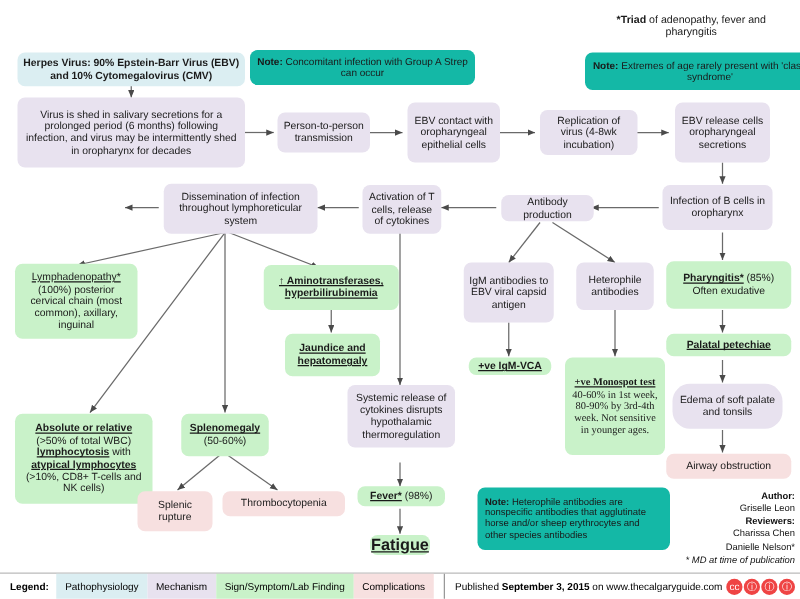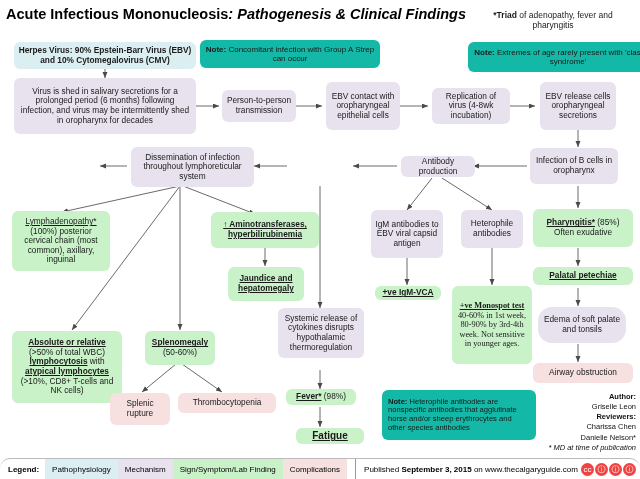--- a/index.html
+++ b/index.html
@@ -60,21 +60,20 @@
   #legend {
     position: absolute;
     left: 0; bottom: 0;
     width: 640px; height: 21px;
     border-top: 1px solid #bbb;
     display: flex;
     align-items: center;
     font-size: 8px;
     z-index: 4;
     background: #fff;
-    border-radius: 10px;
   }
   #legend .lbl { font-weight: bold; padding: 0 6px 0 8px; }
   #legend .sw {
     height: 21px;
     display: flex; align-items: center; justify-content: center;
     padding: 0 7px;
     white-space: nowrap;
   }
   #legend .divider {
     width: 1px; height: 21px; background: #999; margin: 0 8px;
@@ -102,23 +101,20 @@
     color: #111;
     z-index: 3;
   }
   .authors .ital { font-style: italic; }
 </style>
 </head>
 <body>
 
 <div id="canvas">
 
-  <div class="title">
-    <span>Acute Infectious Mononucleosis</span><span class="ital">: Pathogenesis &amp; Clinical Findings</span>
-  </div>
 
   <svg class="arrows" viewBox="0 0 640 479">
     <defs>
       <marker id="ah" markerWidth="7" markerHeight="7" refX="6" refY="2.5" orient="auto">
         <path d="M0,0 L6,2.5 L0,5 z" fill="#4a4a4a"></path>
       </marker>
     </defs>
     <g stroke="#6a6a6a" stroke-width="1" fill="none" marker-end="url(#ah)">
 
       <line x1="105" y1="68" x2="105" y2="78"></line>
@@ -197,20 +193,21 @@
   <div class="node mech" style="left:326px; top:82px; width:74px; height:48px; font-size:8.3px;">EBV contact with oropharyngeal epithelial cells</div>
 
   <div class="node mech" style="left:432px; top:88px; width:78px; height:36px; font-size:8.3px;">Replication of virus (4-8wk incubation)</div>
 
   <div class="node mech" style="left:540px; top:82px; width:76px; height:48px; font-size:8.3px;">EBV release cells oropharyngeal secretions</div>
 
   <div class="node mech" style="left:530px; top:148px; width:88px; height:36px; font-size:8.3px;">Infection of B cells in oropharynx</div>
 
   <div class="node mech" style="left:401px; top:156px; width:74px; height:21px; font-size:8.3px;">Antibody production</div>
 
+  <div class="node mech" style="left:290px; top:148px; width:63px; height:39px; font-size:8.3px;">Activation of T cells, release of cytokines</div>
 
   <div class="node mech" style="left:131px; top:147px; width:123px; height:40px; font-size:8.3px;">Dissemination of infection throughout lymphoreticular system</div>
 
 
   <div class="node sign" style="left:12px; top:211px; width:98px; height:60px; font-size:8.3px; flex-direction:column;">
     <u class="ul">Lymphadenopathy*</u>
     <span>(100%) posterior cervical chain (most common), axillary, inguinal</span>
   </div>
 
   <div class="node sign" style="left:211px; top:212px; width:108px; height:36px; font-size:8.3px; font-weight:bold;">
@@ -263,21 +260,21 @@
   <div class="node compl" style="left:110px; top:393px; width:60px; height:32px; font-size:8.3px;">Splenic rupture</div>
 
   <div class="node compl" style="left:178px; top:393px; width:98px; height:20px; font-size:8.3px;">Thrombocytopenia</div>
 
   <div class="node mech" style="left:278px; top:308px; width:86px; height:50px; font-size:8.3px;">Systemic release of cytokines disrupts hypothalamic thermoregulation</div>
 
   <div class="node sign" style="left:286px; top:389px; width:70px; height:16px; font-size:8.3px;">
     <span><u class="ul" style="font-weight:bold">Fever*</u><span> (98%)</span></span>
   </div>
 
-  <div class="node sign" style="left:296px; top:428px; width:68px; height:16px; font-size:10px; font-weight:bold;">
+  <div class="node sign" style="left:296px; top:428px; width:48px; height:16px; font-size:13px; font-weight:bold;">
     <u class="ul">Fatigue</u>
   </div>
 
   <div class="node note" style="left:382px; top:390px; width:154px; height:50px; font-size:7.6px; text-align:left; justify-content:flex-start; padding:4px 6px;">
     <span><b class="bd">Note:</b><span> Heterophile antibodies are nonspecific antibodies that agglutinate horse and/or sheep erythrocytes and other species antibodies</span></span>
   </div>
 
   <div class="authors" style="top:392px;">
     <div><b class="bd">Author:</b></div>
     <div>Griselle Leon</div>

